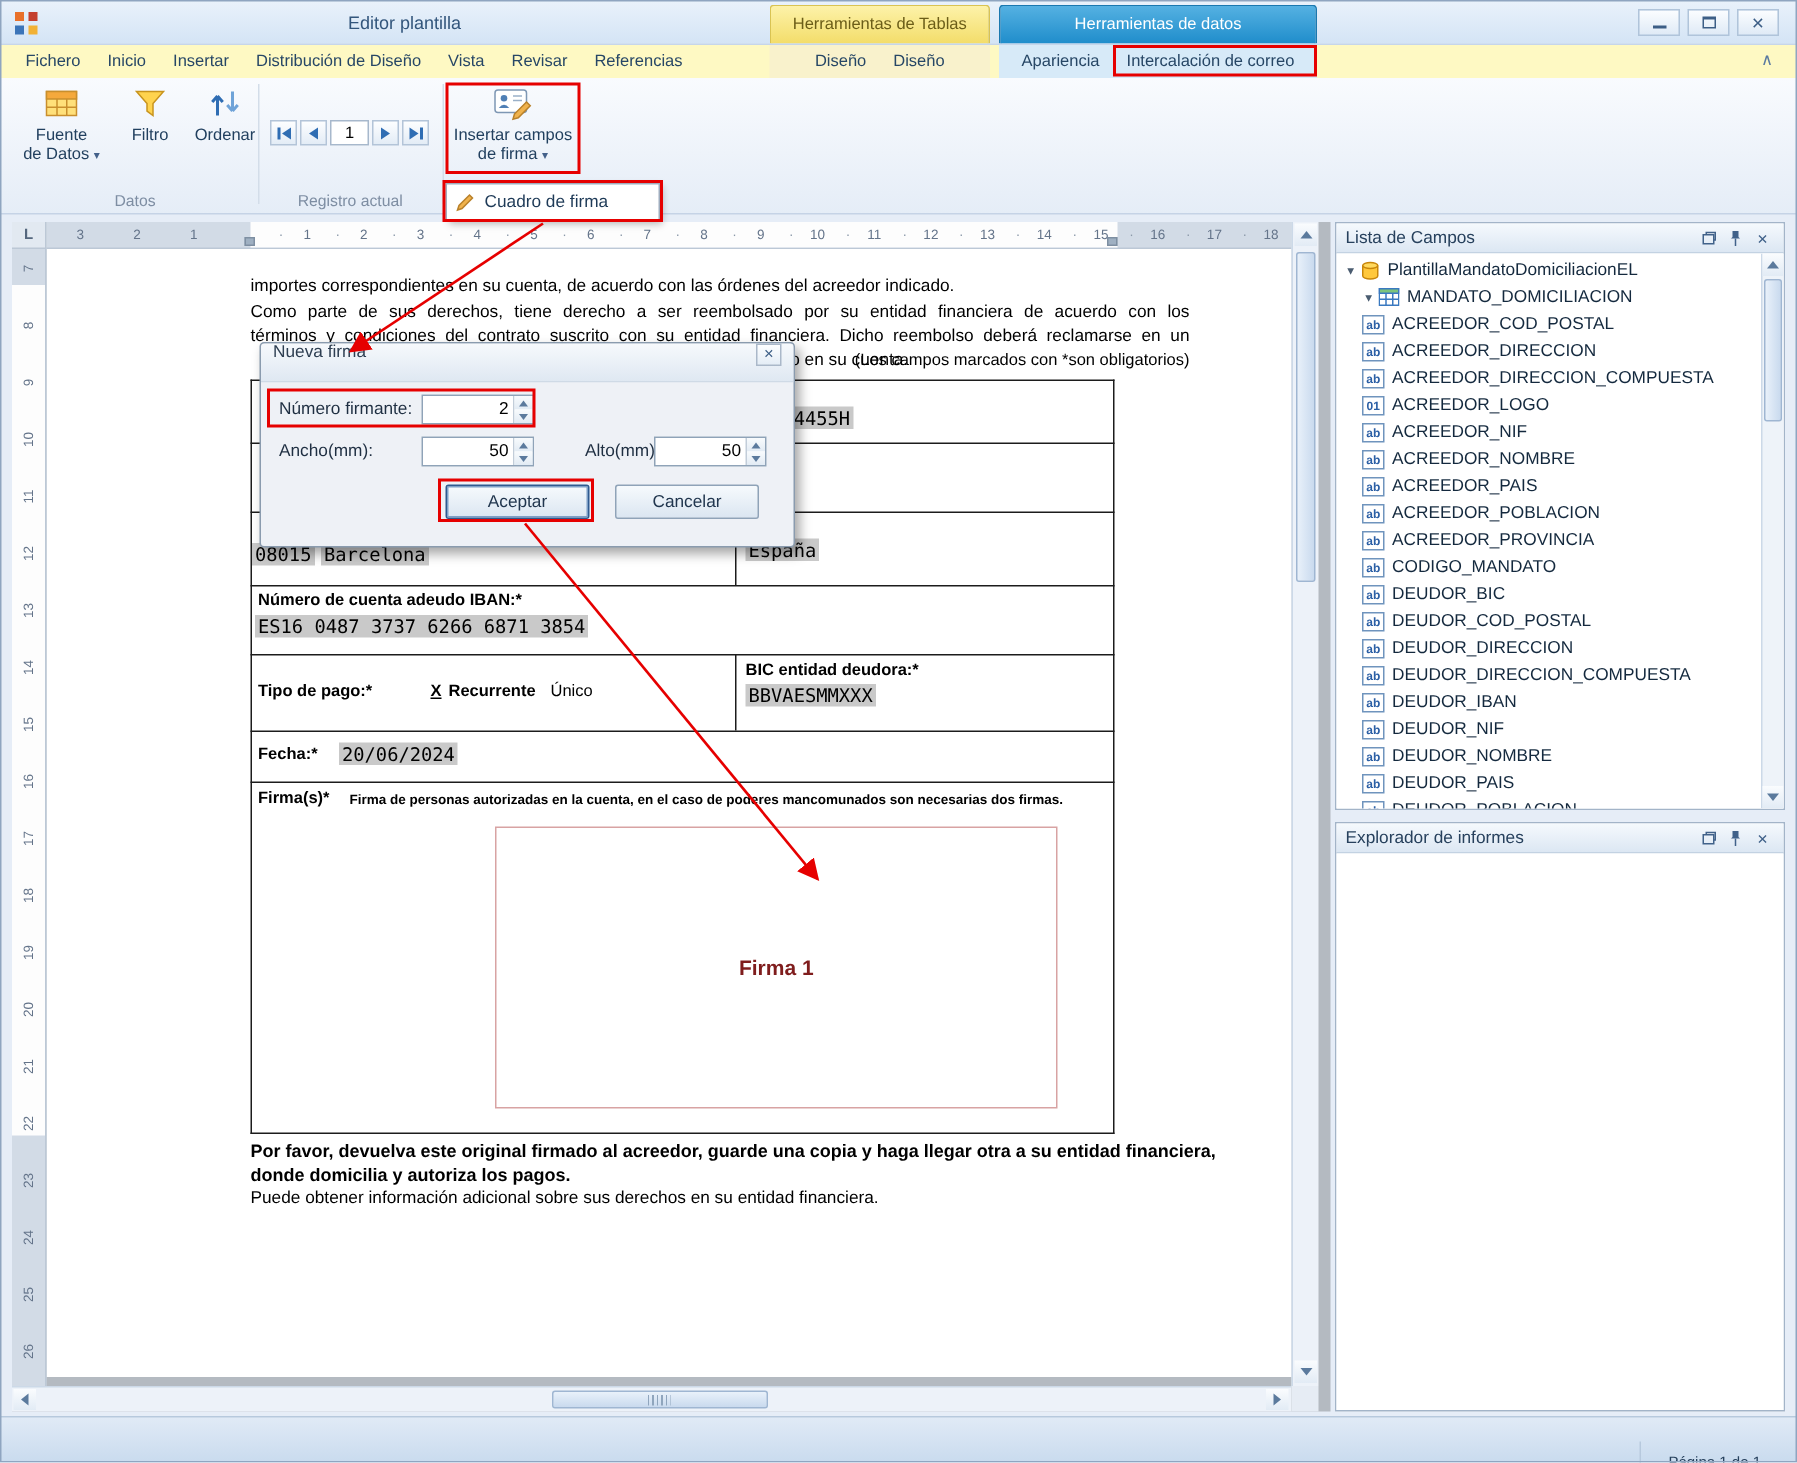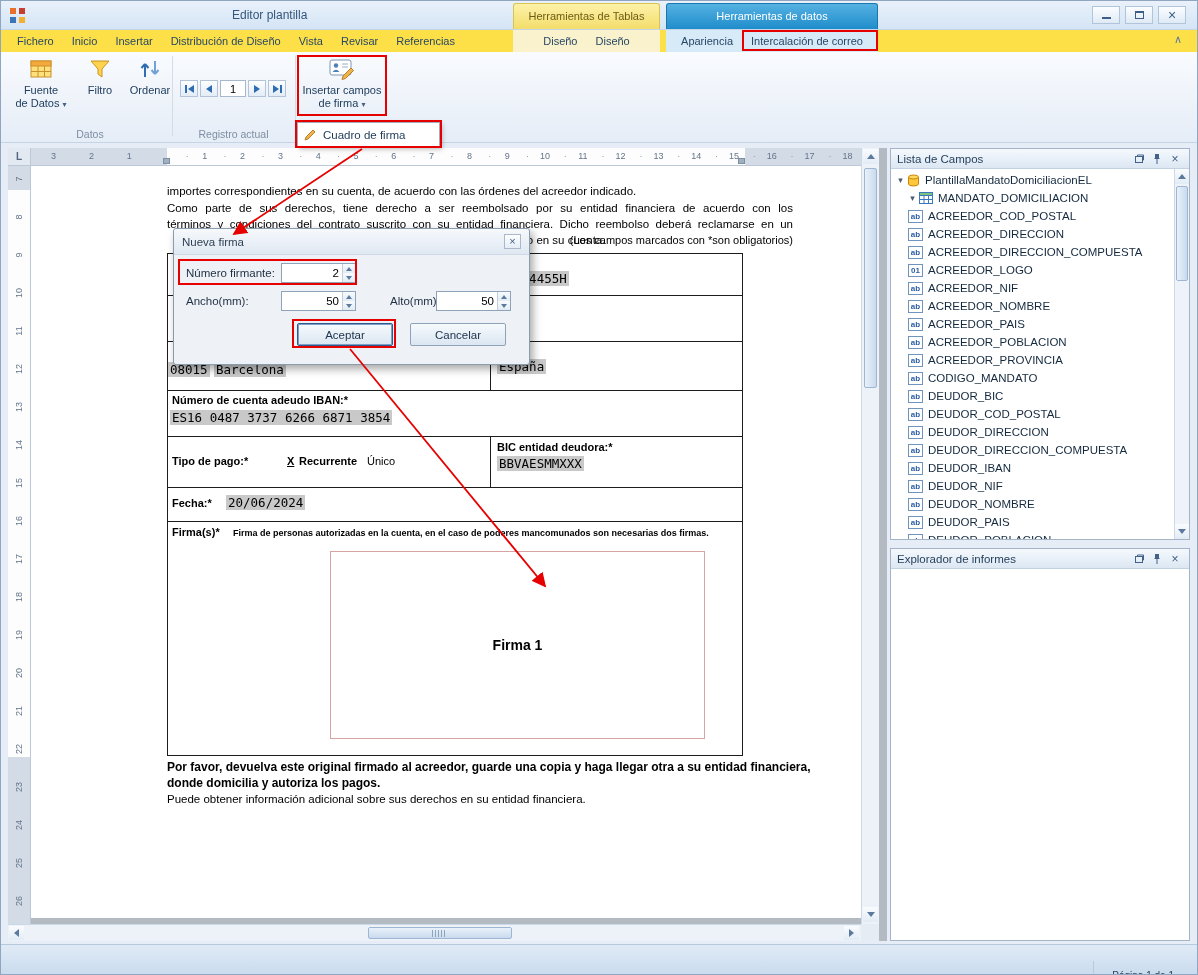--- a/index.html
+++ b/index.html
@@ -15,21 +15,21 @@
   .app-logo .c{left:0;bottom:0;background:#3b74b8}.app-logo .d{right:0;bottom:0;background:#f2b135}
   .title-text{position:absolute;left:232px;top:8px;font-size:12px;color:#33567c}
   .ctx-yellow{position:absolute;left:513px;top:3px;width:147px;height:26px;background:linear-gradient(#fdf2a9,#f3dd6a);border:1px solid #d9c353;border-bottom:none;border-radius:3px 3px 0 0;font-size:11px;color:#6b5d18;text-align:center;line-height:25px;white-space:nowrap}
   .ctx-blue{position:absolute;left:666px;top:3px;width:212px;height:26px;background:linear-gradient(#55b1e2,#1f8dcb);border:1px solid #1a78af;border-bottom:none;border-radius:3px 3px 0 0;font-size:11px;color:#fff;text-align:center;line-height:25px;white-space:nowrap}
   .winbtns{position:absolute;right:12px;top:6px;display:flex;gap:5px;z-index:2}
   .winbtn{width:28px;height:18px;border:1px solid #b0c4da;background:linear-gradient(#fbfdff,#dfeaf6);display:flex;align-items:center;justify-content:center;color:#3c5e86;font-size:14px;line-height:1}
   .glyph-min{width:9px;height:2px;background:#3c5e86;margin-top:6px}
   .glyph-max{width:9px;height:8px;border:1px solid #3c5e86;border-top-width:2px}
 
   
-  .tabrow{position:absolute;left:0;top:30px;width:1198px;height:32px;background:#fde047}
+  .tabrow{position:absolute;left:0;top:30px;width:1198px;height:32px;background:#fef9c3}
   .tint-y{position:absolute;left:513px;top:0;width:147px;height:22px;background:#f9f2cc}
   .tint-b{position:absolute;left:666px;top:0;width:212px;height:22px;background:#d7eaf8}
   .tabs-main{position:absolute;left:8px;top:0;height:22px;display:flex}
   .tabs-ctx{position:absolute;top:0;height:22px;display:flex;justify-content:center}
   .tabs-y{left:513px;width:147px}
   .tabs-b{left:666px;width:212px}
   .tab{padding:0 9px;font-size:11px;line-height:22px;color:#274766;white-space:nowrap;cursor:default}
   .ribbon-collapse{position:absolute;right:16px;top:3px;font-size:11px;color:#5a7aa0}
 
   
@@ -80,26 +80,26 @@
 
   
   .doc-content{position:absolute;left:0;top:0;width:1198px;height:975px;z-index:2;pointer-events:none}
   .dl{position:absolute;font-size:11.5px;color:#000;white-space:nowrap}
   .dl-j{width:626px;white-space:normal;text-align:justify;text-align-last:justify}
   .fl{position:absolute;font-size:11px;font-weight:bold;color:#000;white-space:nowrap}
   .mf{font-family:"DejaVu Sans Mono",monospace;font-size:12.5px;background:#c9c9c9;padding:0 2px;color:#000}
   .mfa{position:absolute;white-space:nowrap}
   .tl{position:absolute;background:#1c1c1c}
   .sig{position:absolute;left:330px;top:551px;width:375px;height:188px;border:1px solid #d8a3a3;display:flex}
-  .sig .cell{flex:1;display:flex;align-items:center;justify-content:center;font-weight:bold;font-size:14px;color:#000000}
+  .sig .cell{flex:1;display:flex;align-items:center;justify-content:center;font-weight:bold;font-size:14px;color:#7f1d1d}
   .sig .cell + .cell{border-left:1px solid #d8a3a3}
 
   
   .dialog{position:absolute;left:173px;top:228px;width:357px;height:137px;background:#eef1f6;border:1px solid #8a9bae;border-radius:3px;box-shadow:3px 4px 8px rgba(0,0,0,.35);z-index:10}
-  .dlg-head{height:26px;display:flex;align-items:center;padding:0 8px;background:linear-gradient(#f6f9fc,#dfe8f2);border-bottom:1px solid #cfdae6;border-radius:3px 3px 0 0}
+  .dlg-head{height:26px;display:flex;padding:0 8px;background:linear-gradient(#f6f9fc,#dfe8f2);border-bottom:1px solid #cfdae6;border-radius:3px 3px 0 0}
   .dlg-title{font-size:11.5px;color:#2e3f52}
   .dlg-close{margin-left:auto;width:17px;height:15px;border:1px solid #aab8c9;background:linear-gradient(#fdfeff,#e4edf6);display:flex;align-items:center;justify-content:center;font-size:11px;color:#3c5e86;line-height:1}
   .dlg-label{position:absolute;font-size:11.5px;color:#1f2f42;white-space:nowrap}
   .spinbox{position:absolute;width:75px;height:20px;border:1px solid #8fa3b8;background:#fff;display:flex}
   .spinbox input{flex:1;border:none;outline:none;font-size:11.5px;text-align:right;padding-right:3px;font-family:"Liberation Sans",sans-serif;background:transparent;width:50px}
   .spin{width:13px;border-left:1px solid #c2cdd9;display:flex;flex-direction:column}
   .spin span{flex:1;display:flex;align-items:center;justify-content:center;background:linear-gradient(#f8fbfd,#e2ebf4)}
   .spin .tri-up{border-width:0 3px 4px 3px}
   .spin .tri-dn{border-width:4px 3px 0 3px}
   .dlg-btn{position:absolute;width:96px;height:23px;border:1px solid #8fa3b8;border-radius:2px;background:linear-gradient(#f6fafd,#dbe6f1);font-size:11.5px;color:#21364e;display:flex;align-items:center;justify-content:center}

